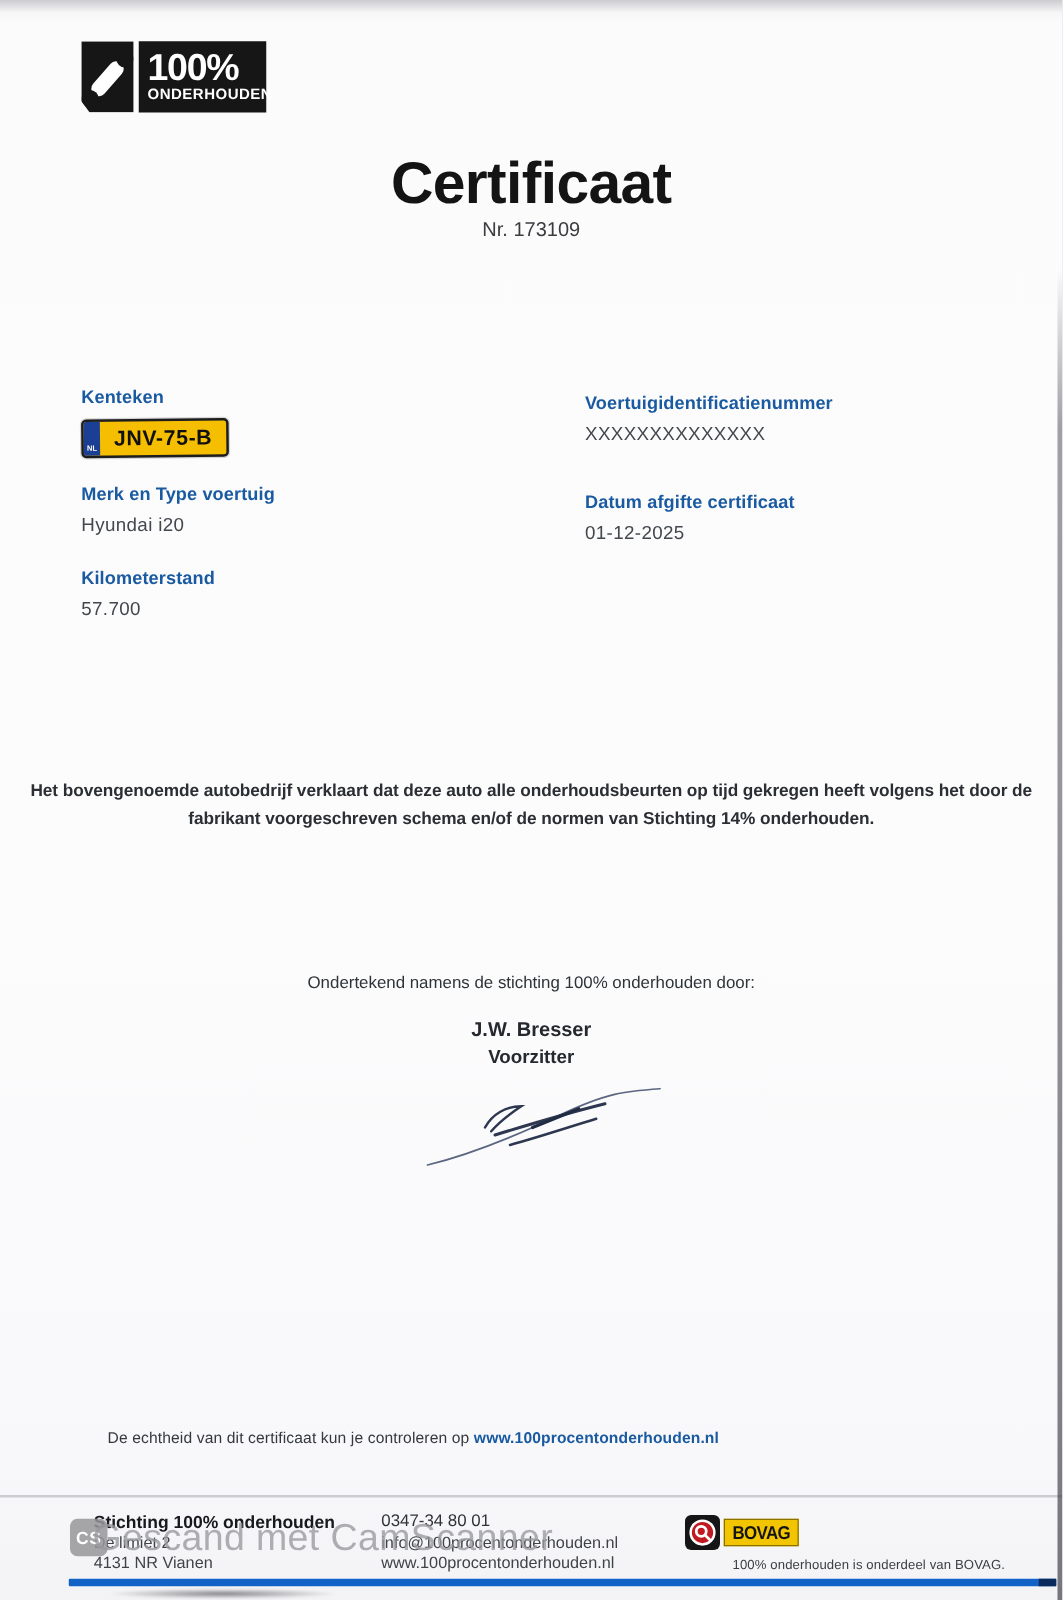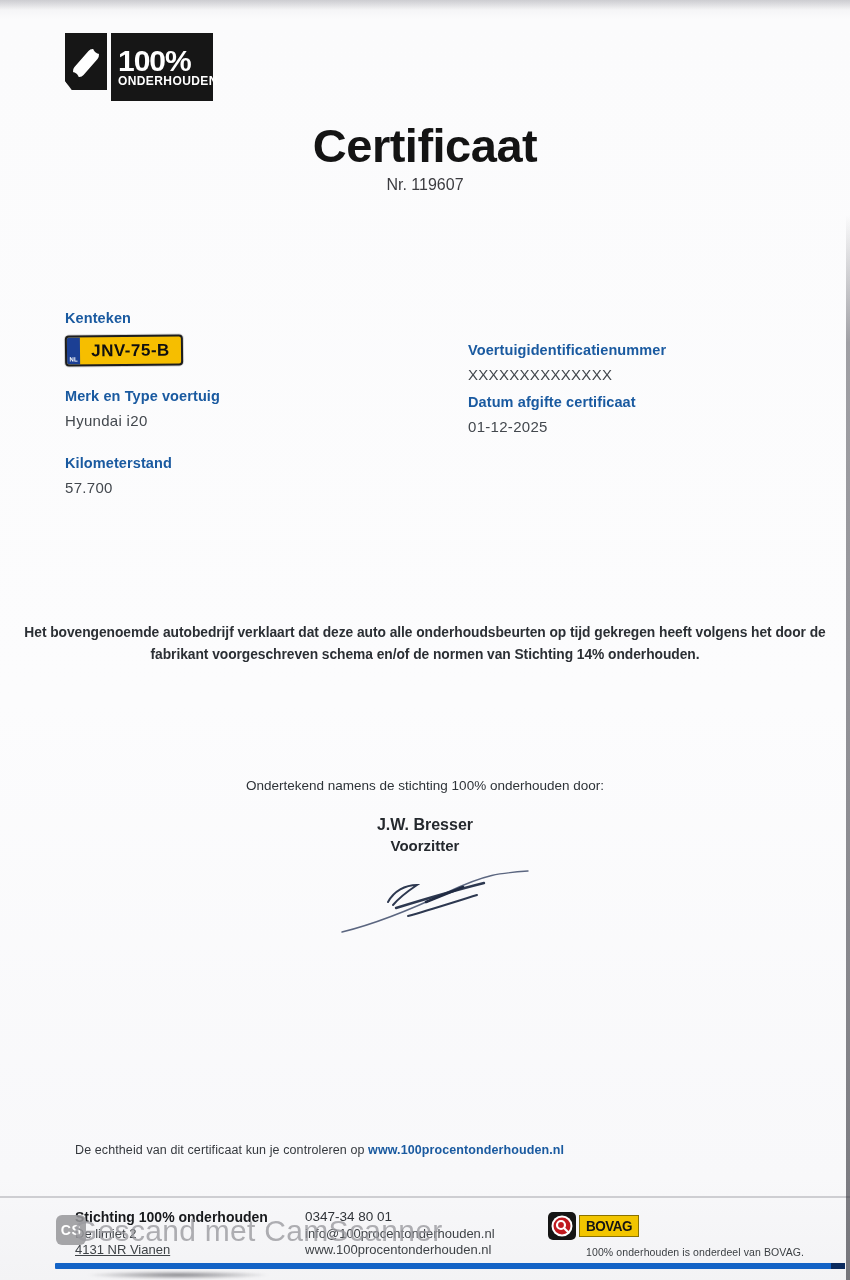--- a/index.html
+++ b/index.html
@@ -9,21 +9,21 @@
         background:linear-gradient(180deg,rgba(140,140,148,.35),rgba(140,140,148,0));pointer-events:none;}
   .scan-edge-right{position:absolute;right:0;top:215px;bottom:0;width:4px;
         background:linear-gradient(180deg,rgba(90,90,96,0),rgba(84,84,92,.55) 12%,rgba(60,60,68,.6) 70%,rgba(50,50,58,.65));}
   .scan-smudge{position:absolute;left:88px;top:1271px;width:180px;height:8px;
         background:radial-gradient(ellipse at center,rgba(45,45,52,.55),rgba(45,45,52,0) 72%);filter:blur(1px);}
 
   
   .logo{position:absolute;left:65px;top:33px;display:flex;}
   .logo-wrench{width:42px;height:57px;background:#161616;
         clip-path:polygon(0 0,100% 0,100% 100%,16% 100%,0 84%);display:flex;align-items:center;justify-content:center;}
-  .logo-text{width:102px;height:68px;background:#161616;margin-left:4px;color:#fff;
+  .logo-text{width:102px;height:57px;background:#161616;margin-left:4px;color:#fff;
         display:flex;flex-direction:column;justify-content:center;padding-left:7px;box-sizing:border-box;}
   .logo-percent{font-size:30px;font-weight:bold;letter-spacing:-1px;line-height:28px;}
   .logo-sub{font-size:12px;font-weight:bold;letter-spacing:.4px;line-height:13px;}
 
   
   .title{position:absolute;left:0;top:118px;width:100%;text-align:center;
         font-size:47px;font-weight:bold;color:#141414;letter-spacing:-.5px;}
   .cert-no{position:absolute;left:0;top:176px;width:100%;text-align:center;font-size:16px;color:#3c3c40;}
 
   
@@ -45,29 +45,29 @@
   .declaration{position:absolute;left:15px;top:622px;width:820px;text-align:center;
         font-size:13.8px;font-weight:bold;color:#2b2f34;line-height:1.62;letter-spacing:-.05px;}
 
   
   .sign-intro{position:absolute;left:0;top:778px;width:100%;text-align:center;font-size:13.5px;color:#2e3338;}
   .sign-name{position:absolute;left:0;top:816px;width:100%;text-align:center;font-size:16px;font-weight:bold;color:#25292e;}
   .sign-role{position:absolute;left:0;top:837px;width:100%;text-align:center;font-size:15px;font-weight:bold;color:#25292e;}
   .sign-sig{position:absolute;left:330px;top:858px;width:220px;height:82px;}
 
   
-  .verify{position:absolute;left:75px;top:1143px;font-size:12.5px;color:#35393e;letter-spacing:.1px;}
+  .verify{position:absolute;left:86px;top:1143px;font-size:12.5px;color:#35393e;letter-spacing:.1px;}
   .verify .url{color:#1a5aa0;font-weight:bold;cursor:pointer;}
 
   .footer-topline{position:absolute;left:0;right:0;top:1196px;height:2px;background:rgba(130,130,138,.35);}
 
   
   .f-org{position:absolute;left:75px;top:1209px;font-size:14px;font-weight:bold;color:#17191c;}
   .f-a1{position:absolute;left:75px;top:1226px;font-size:13px;color:#3f4347;}
-  .f-a2{position:absolute;left:75px;top:1242px;font-size:13px;color:#3f4347;text-decoration:underline;}
+  .f-a2{position:absolute;left:75px;top:1242px;font-size:13px;color:#3f4347;}
   .f-phone{position:absolute;left:305px;top:1209px;font-size:13.5px;color:#2f3338;}
   .f-email{position:absolute;left:305px;top:1226px;font-size:13px;color:#3f4347;}
   .f-web{position:absolute;left:305px;top:1242px;font-size:13px;color:#3f4347;}
 
   .bovag{position:absolute;left:548px;top:1212px;display:flex;align-items:center;}
   .bovag-box{width:58px;height:20px;background:#f2c500;margin-left:3px;display:flex;align-items:center;justify-content:center;
         border:1px solid #8a7200;}
   .bovag-box span{font-size:13.5px;font-weight:bold;color:#141414;letter-spacing:-.5px;transform:scaleY(1.1);}
   .bovag-caption{position:absolute;left:548px;top:1246px;font-size:10.5px;color:#3a3e42;letter-spacing:.1px;margin-left:38px;}
 
@@ -93,32 +93,32 @@
         <circle cx="35" cy="14" r="7" fill="#161616"></circle>
       </svg>
     </div>
     <div class="logo-text">
       <div class="logo-percent">100%</div>
       <div class="logo-sub">ONDERHOUDEN</div>
     </div>
   </div>
 
   <div class="title">Certificaat</div>
-  <div class="cert-no">Nr. 119607</div>
+  <div class="cert-no">Nr. 173109</div>
 
   <div class="field col-l" style="top:310px;">
     <div class="label">Kenteken</div>
     <div class="plate">
       <div class="plate-strip">
         <span>NL</span>
       </div>
       <div class="plate-text">JNV-75-B</div>
     </div>
   </div>
-  <div class="field col-r" style="top:315px;margin-top:27px;">
+  <div class="field col-r" style="top:315px;">
     <div class="label">Voertuigidentificatienummer</div>
     <div class="value">XXXXXXXXXXXXXX</div>
   </div>
 
   <div class="field col-l" style="top:388px;">
     <div class="label">Merk en Type voertuig</div>
     <div class="value">Hyundai i20</div>
   </div>
   <div class="field col-r" style="top:394px;">
     <div class="label">Datum afgifte certificaat</div>

